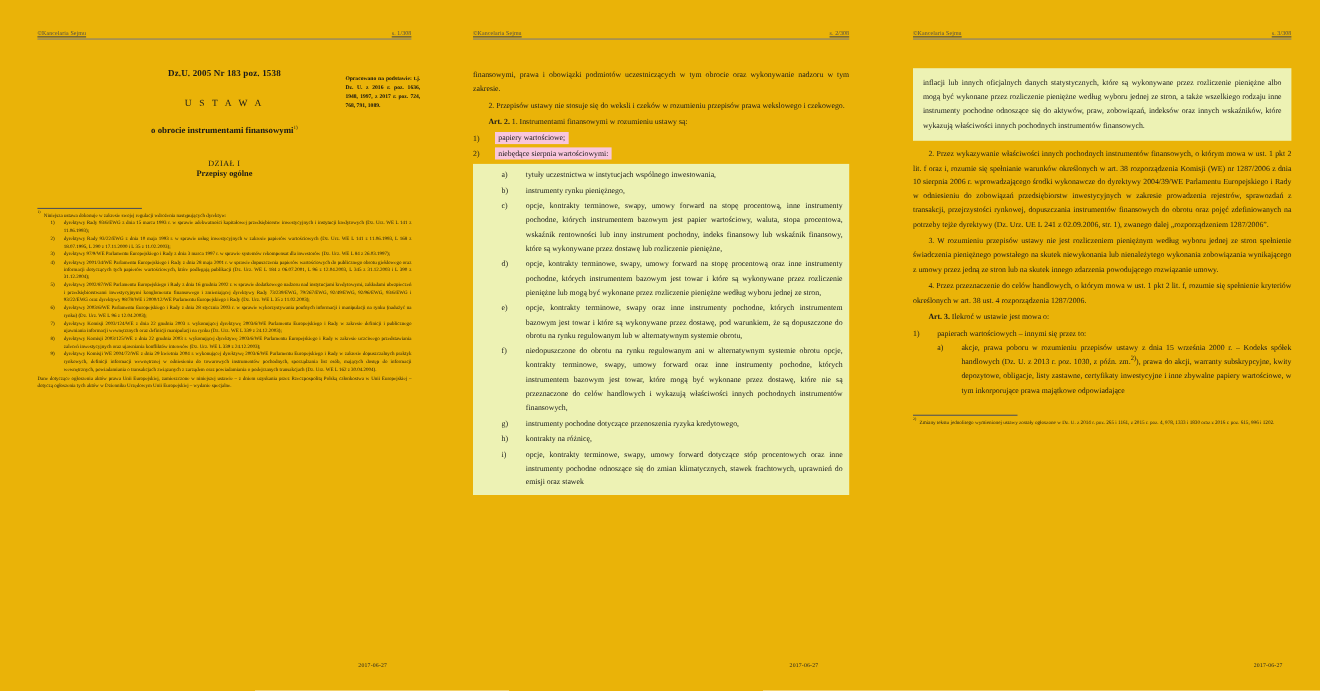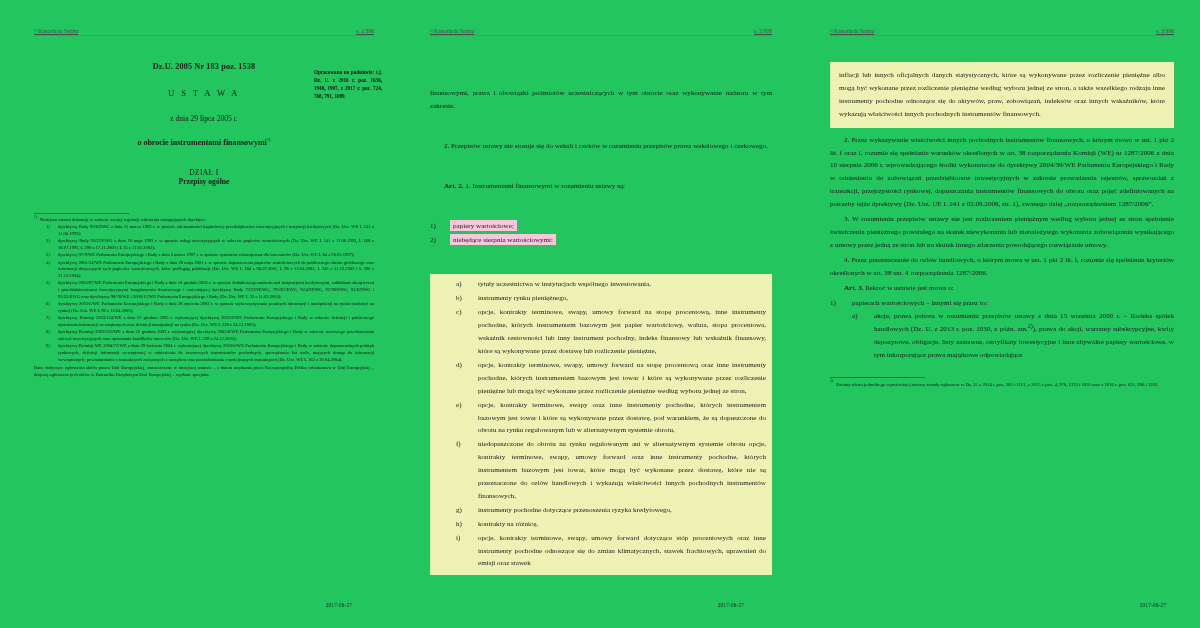--- a/index.html
+++ b/index.html
@@ -13,26 +13,26 @@
   }
   .spread{
     display:flex;
     width:1200px;height:628px;
     box-sizing:border-box;
   }
   .page{
     position:relative;
     width:400px;height:628px;
     box-sizing:border-box;
-    background:#22c55e;
+    background:#eab308;
     padding:28px 30px 10px 30px;
     display:flex;flex-direction:column;
   }
   .page-1{padding-left:34px;padding-right:26px;}
-  .page-2{padding-left:30px;padding-right:28px;gap:25px;}
+  .page-2{padding-left:30px;padding-right:28px;}
   .page-3{padding-left:30px;padding-right:26px;}
 
   
   .runhead{
     display:flex;align-items:baseline;
     border-bottom:1px solid #7d7d7d;
     padding-bottom:1px;
     margin-bottom:26px;
     font-size:5.4px;
     color:#4a4a4a;
@@ -159,21 +159,20 @@
       <span class="rh-left">©Kancelaria Sejmu</span>
       <span class="rh-spacer"></span>
       <span class="rh-right">s. 1/308</span>
     </div>
 
     <div class="opracowano">Opracowano na podstawie: t.j. Dz. U. z 2016 r. poz. 1636, 1948, 1997, z 2017 r. poz. 724, 768, 791, 1089.</div>
 
     <div class="title-block">
       <div class="t-dzu">Dz.U. 2005 Nr 183 poz. 1538</div>
       <div class="t-ustawa">U S T A W A</div>
-      <div class="t-date">z dnia 29 lipca 2005 r.</div>
       <div class="t-name"><span>o obrocie instrumentami finansowymi</span><sup>1)</sup></div>
       <div class="t-dzial">DZIAŁ I</div>
       <div class="t-przepisy">Przepisy ogólne</div>
     </div>
 
 
     <div class="fn-rule"></div>
 
     <div class="footnotes">
       <div class="fn-lead">

